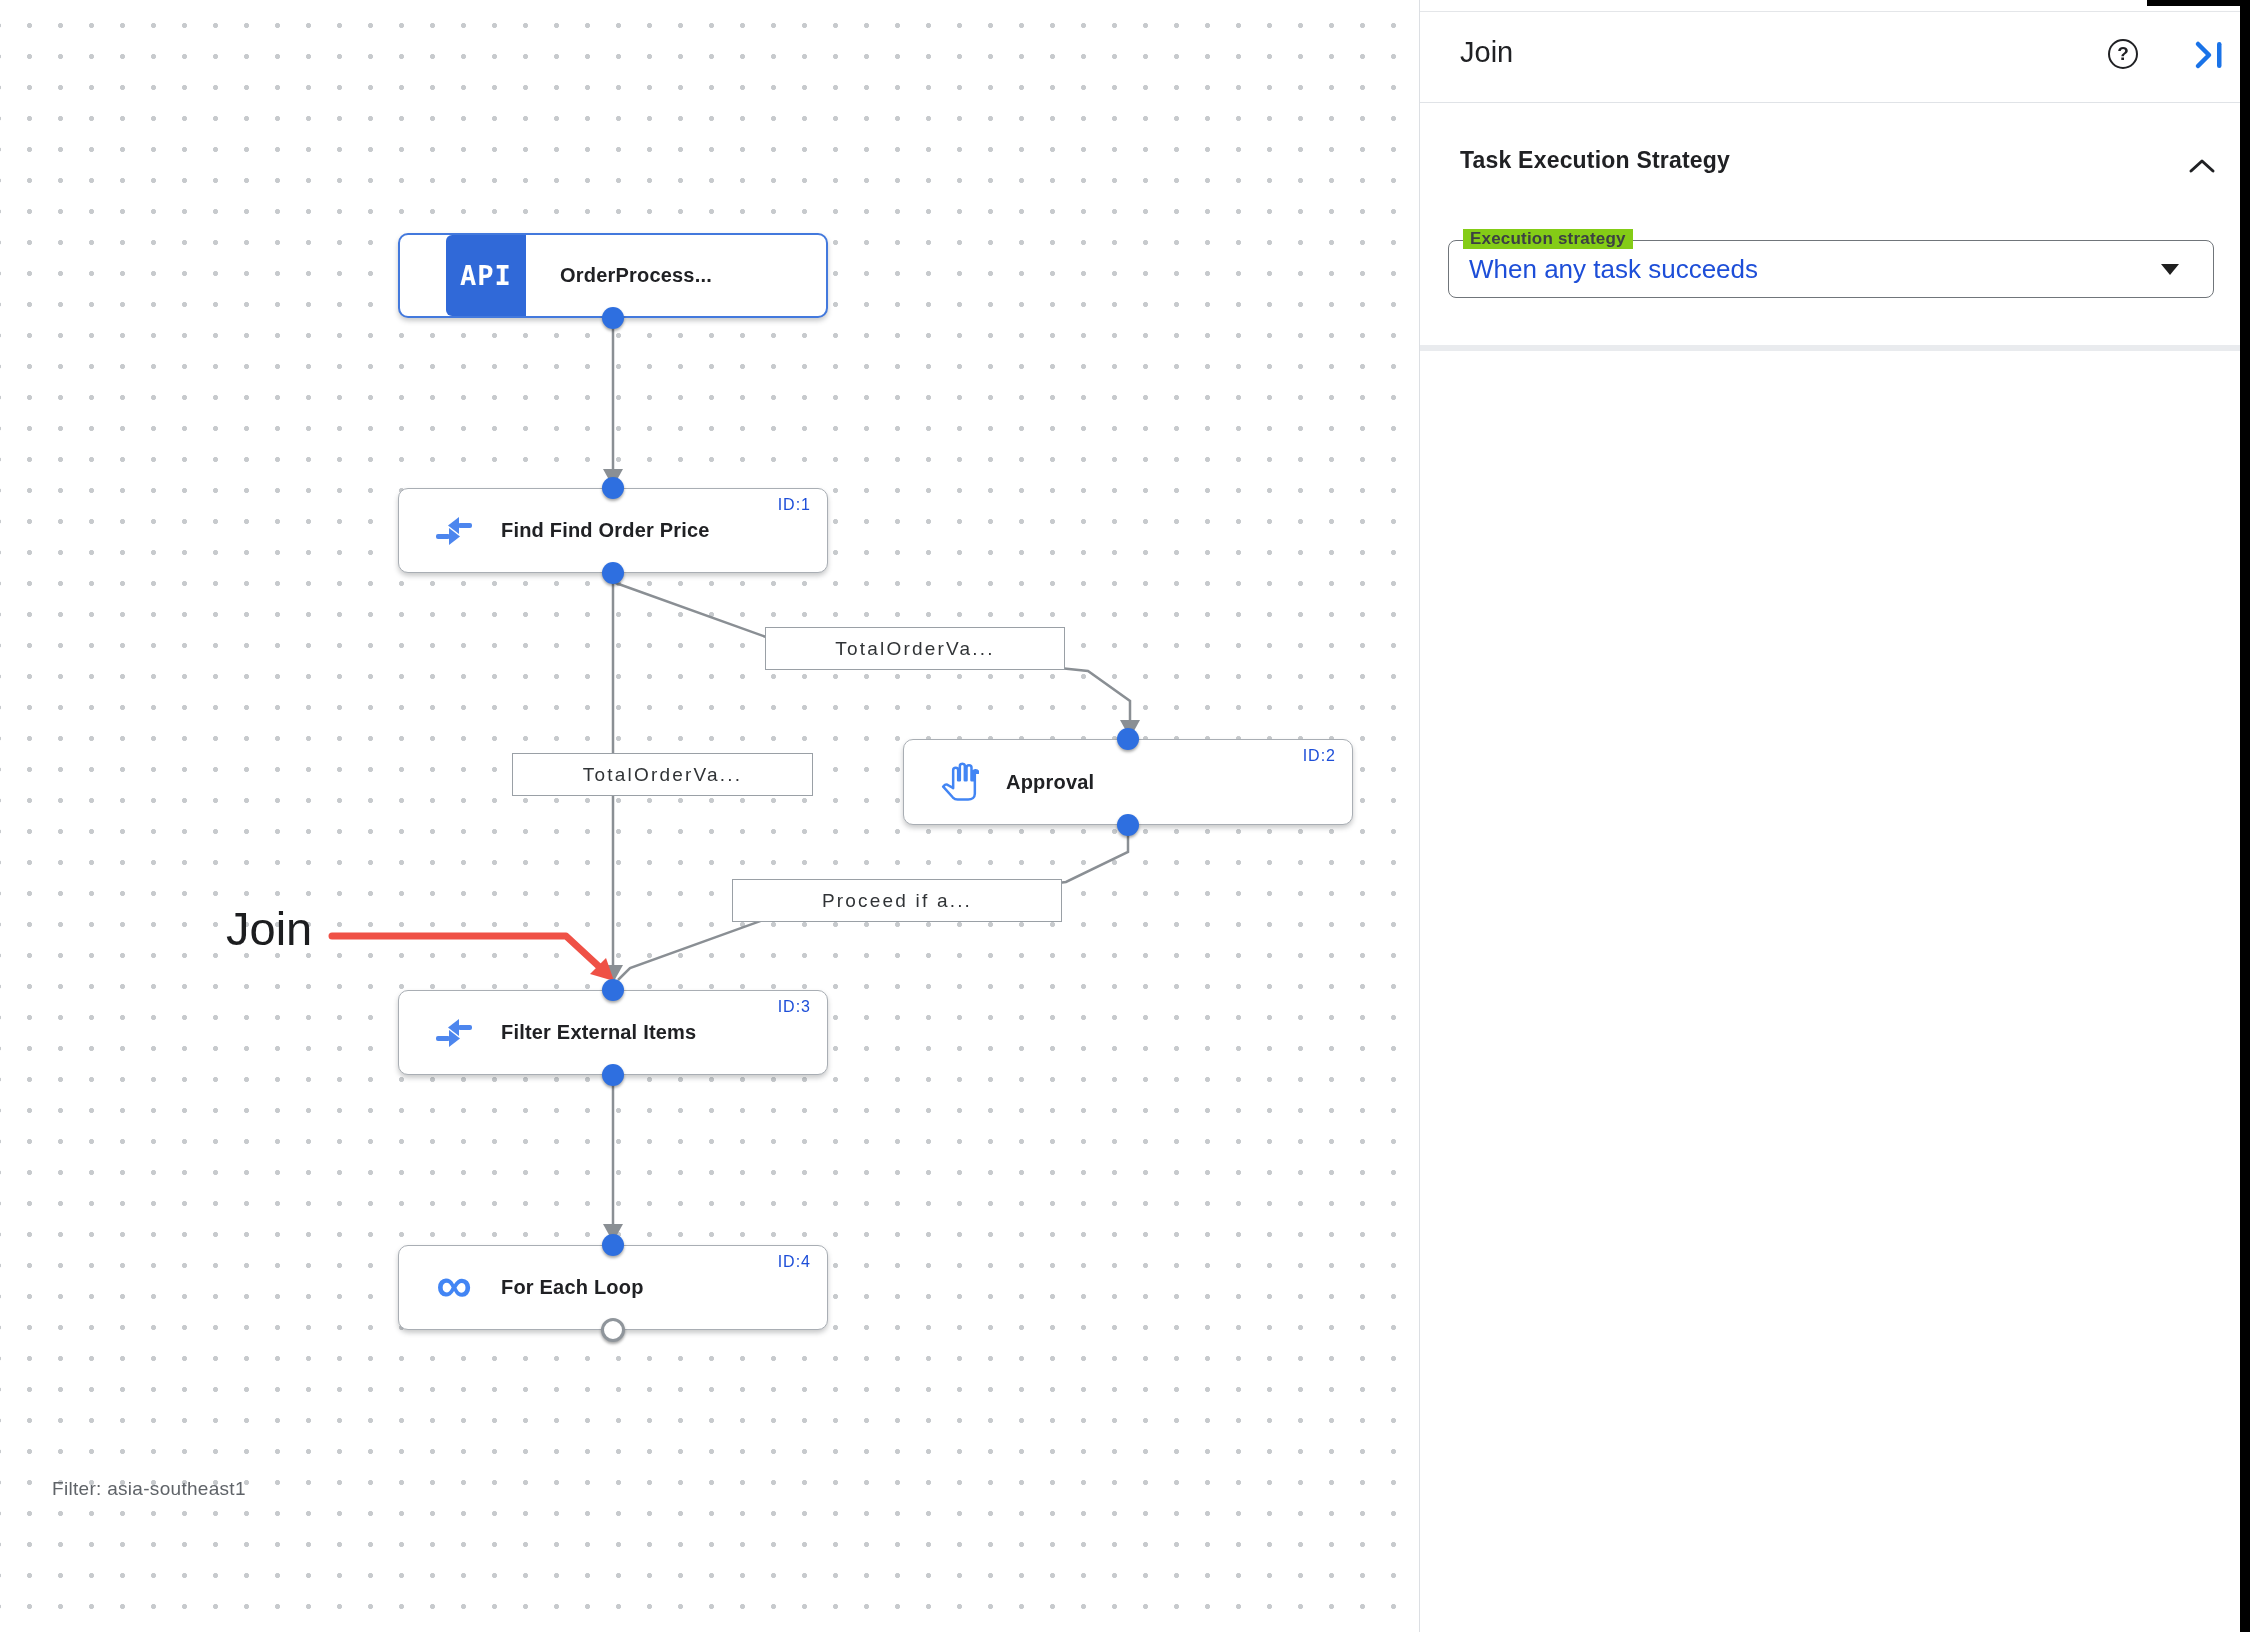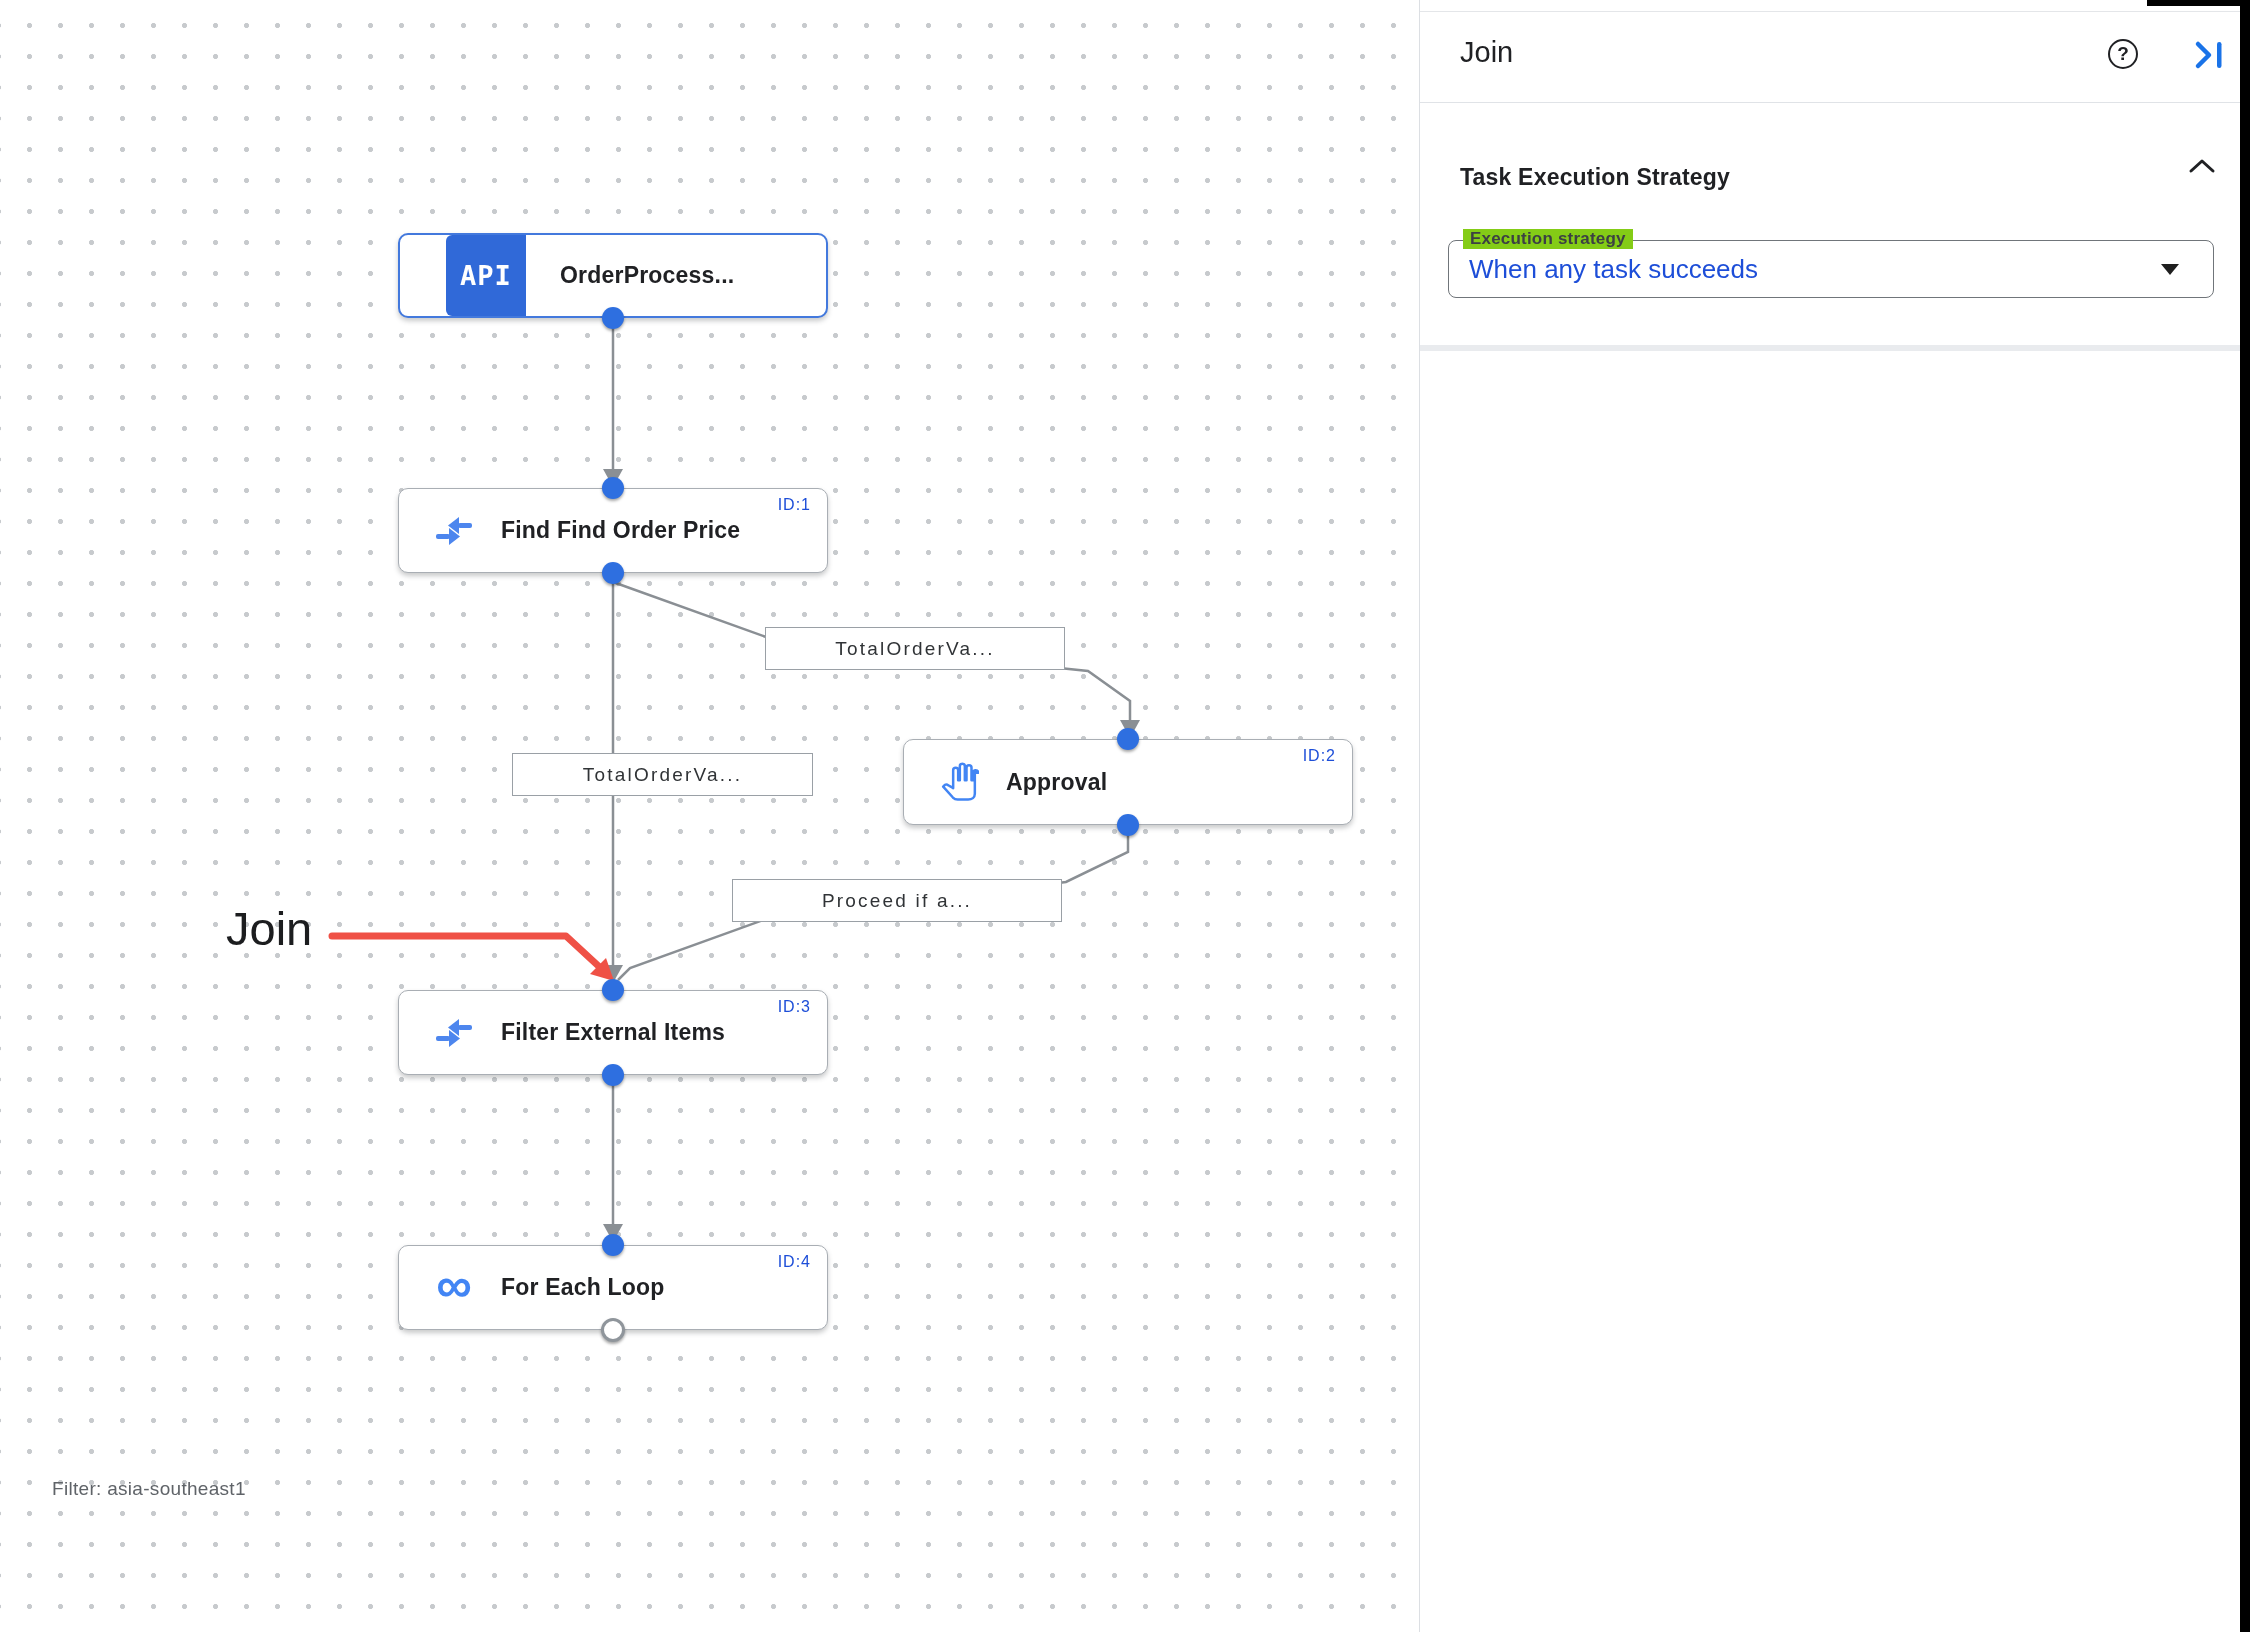--- a/index.html
+++ b/index.html
@@ -16,21 +16,21 @@
     background-size:31px 31px;background-position:14px 10px;
   }
   .edges{position:absolute;left:0;top:0;z-index:1;}
   .node{
     position:absolute;width:430px;height:85px;background:#fff;
     border:1.5px solid #a9aeb4;border-radius:10px;
     box-shadow:0 3px 5px rgba(60,64,67,.28);
     display:flex;align-items:center;z-index:2;box-sizing:border-box;
   }
   .node .icon-wrap{margin-left:30px;width:50px;display:flex;justify-content:center;align-items:center;}
-  .node .title{margin-left:22px;font-size:23px;font-weight:700;color:#202124;letter-spacing:.2px;white-space:nowrap;}
+  .node .title{margin-left:22px;font-size:20px;font-weight:700;color:#202124;letter-spacing:.2px;white-space:nowrap;}
   .id-label{position:absolute;top:7px;right:16px;font-size:16px;font-weight:500;color:#1d4ed8;letter-spacing:1px;}
   .node.trigger{border:2.5px solid #4379dd;}
   .api-badge{
     width:80px;align-self:stretch;background:#3069d8;border-radius:6px 0 0 6px;
     display:flex;align-items:center;justify-content:center;
     font-family:"DejaVu Sans Mono",monospace;font-weight:700;font-size:27px;
     color:#ffffff;letter-spacing:1px;
   }
   .node.trigger .title{margin-left:34px;}
   .infinity{font-size:50px;font-weight:700;color:#4285f4;line-height:30px;transform:translateY(-3px);}
@@ -53,21 +53,21 @@
   }
   .panel-topline{position:absolute;left:0;top:11px;width:100%;height:1px;background:#e4e6e9;}
   .panel-title{position:absolute;left:40px;top:36px;font-size:29px;color:#202124;}
   .header-divider{position:absolute;left:0;top:102px;width:100%;height:1px;background:#e0e3e7;}
   .help-btn{
     position:absolute;right:112px;top:39px;width:30px;height:30px;border:2.5px solid #202124;
     border-radius:50%;display:flex;align-items:center;justify-content:center;
     font-size:19px;font-weight:700;color:#202124;box-sizing:border-box;cursor:pointer;
   }
   .collapse-btn{position:absolute;right:23px;top:40px;width:34px;height:30px;cursor:pointer;}
-  .section-title{position:absolute;left:40px;top:164px;font-size:23px;font-weight:700;color:#202124;letter-spacing:.2px;}
+  .section-title{position:absolute;left:40px;top:147px;font-size:23px;font-weight:700;color:#202124;letter-spacing:.2px;}
   .section-chevron{position:absolute;right:34px;top:158px;cursor:pointer;}
   .select-field{
     position:absolute;left:28px;top:240px;width:766px;height:58px;background:#fff;
     border:1.8px solid #70757a;border-radius:8px;box-sizing:border-box;cursor:pointer;
   }
   .select-label{
     position:absolute;left:14px;top:-12px;background:#84cc16;padding:0 7px;
     font-size:17px;font-weight:700;color:#3c4043;letter-spacing:.2px;white-space:nowrap;
   }
   .select-value{position:absolute;left:20px;top:50%;transform:translateY(-50%);font-size:26px;color:#1d4ed8;white-space:nowrap;}

